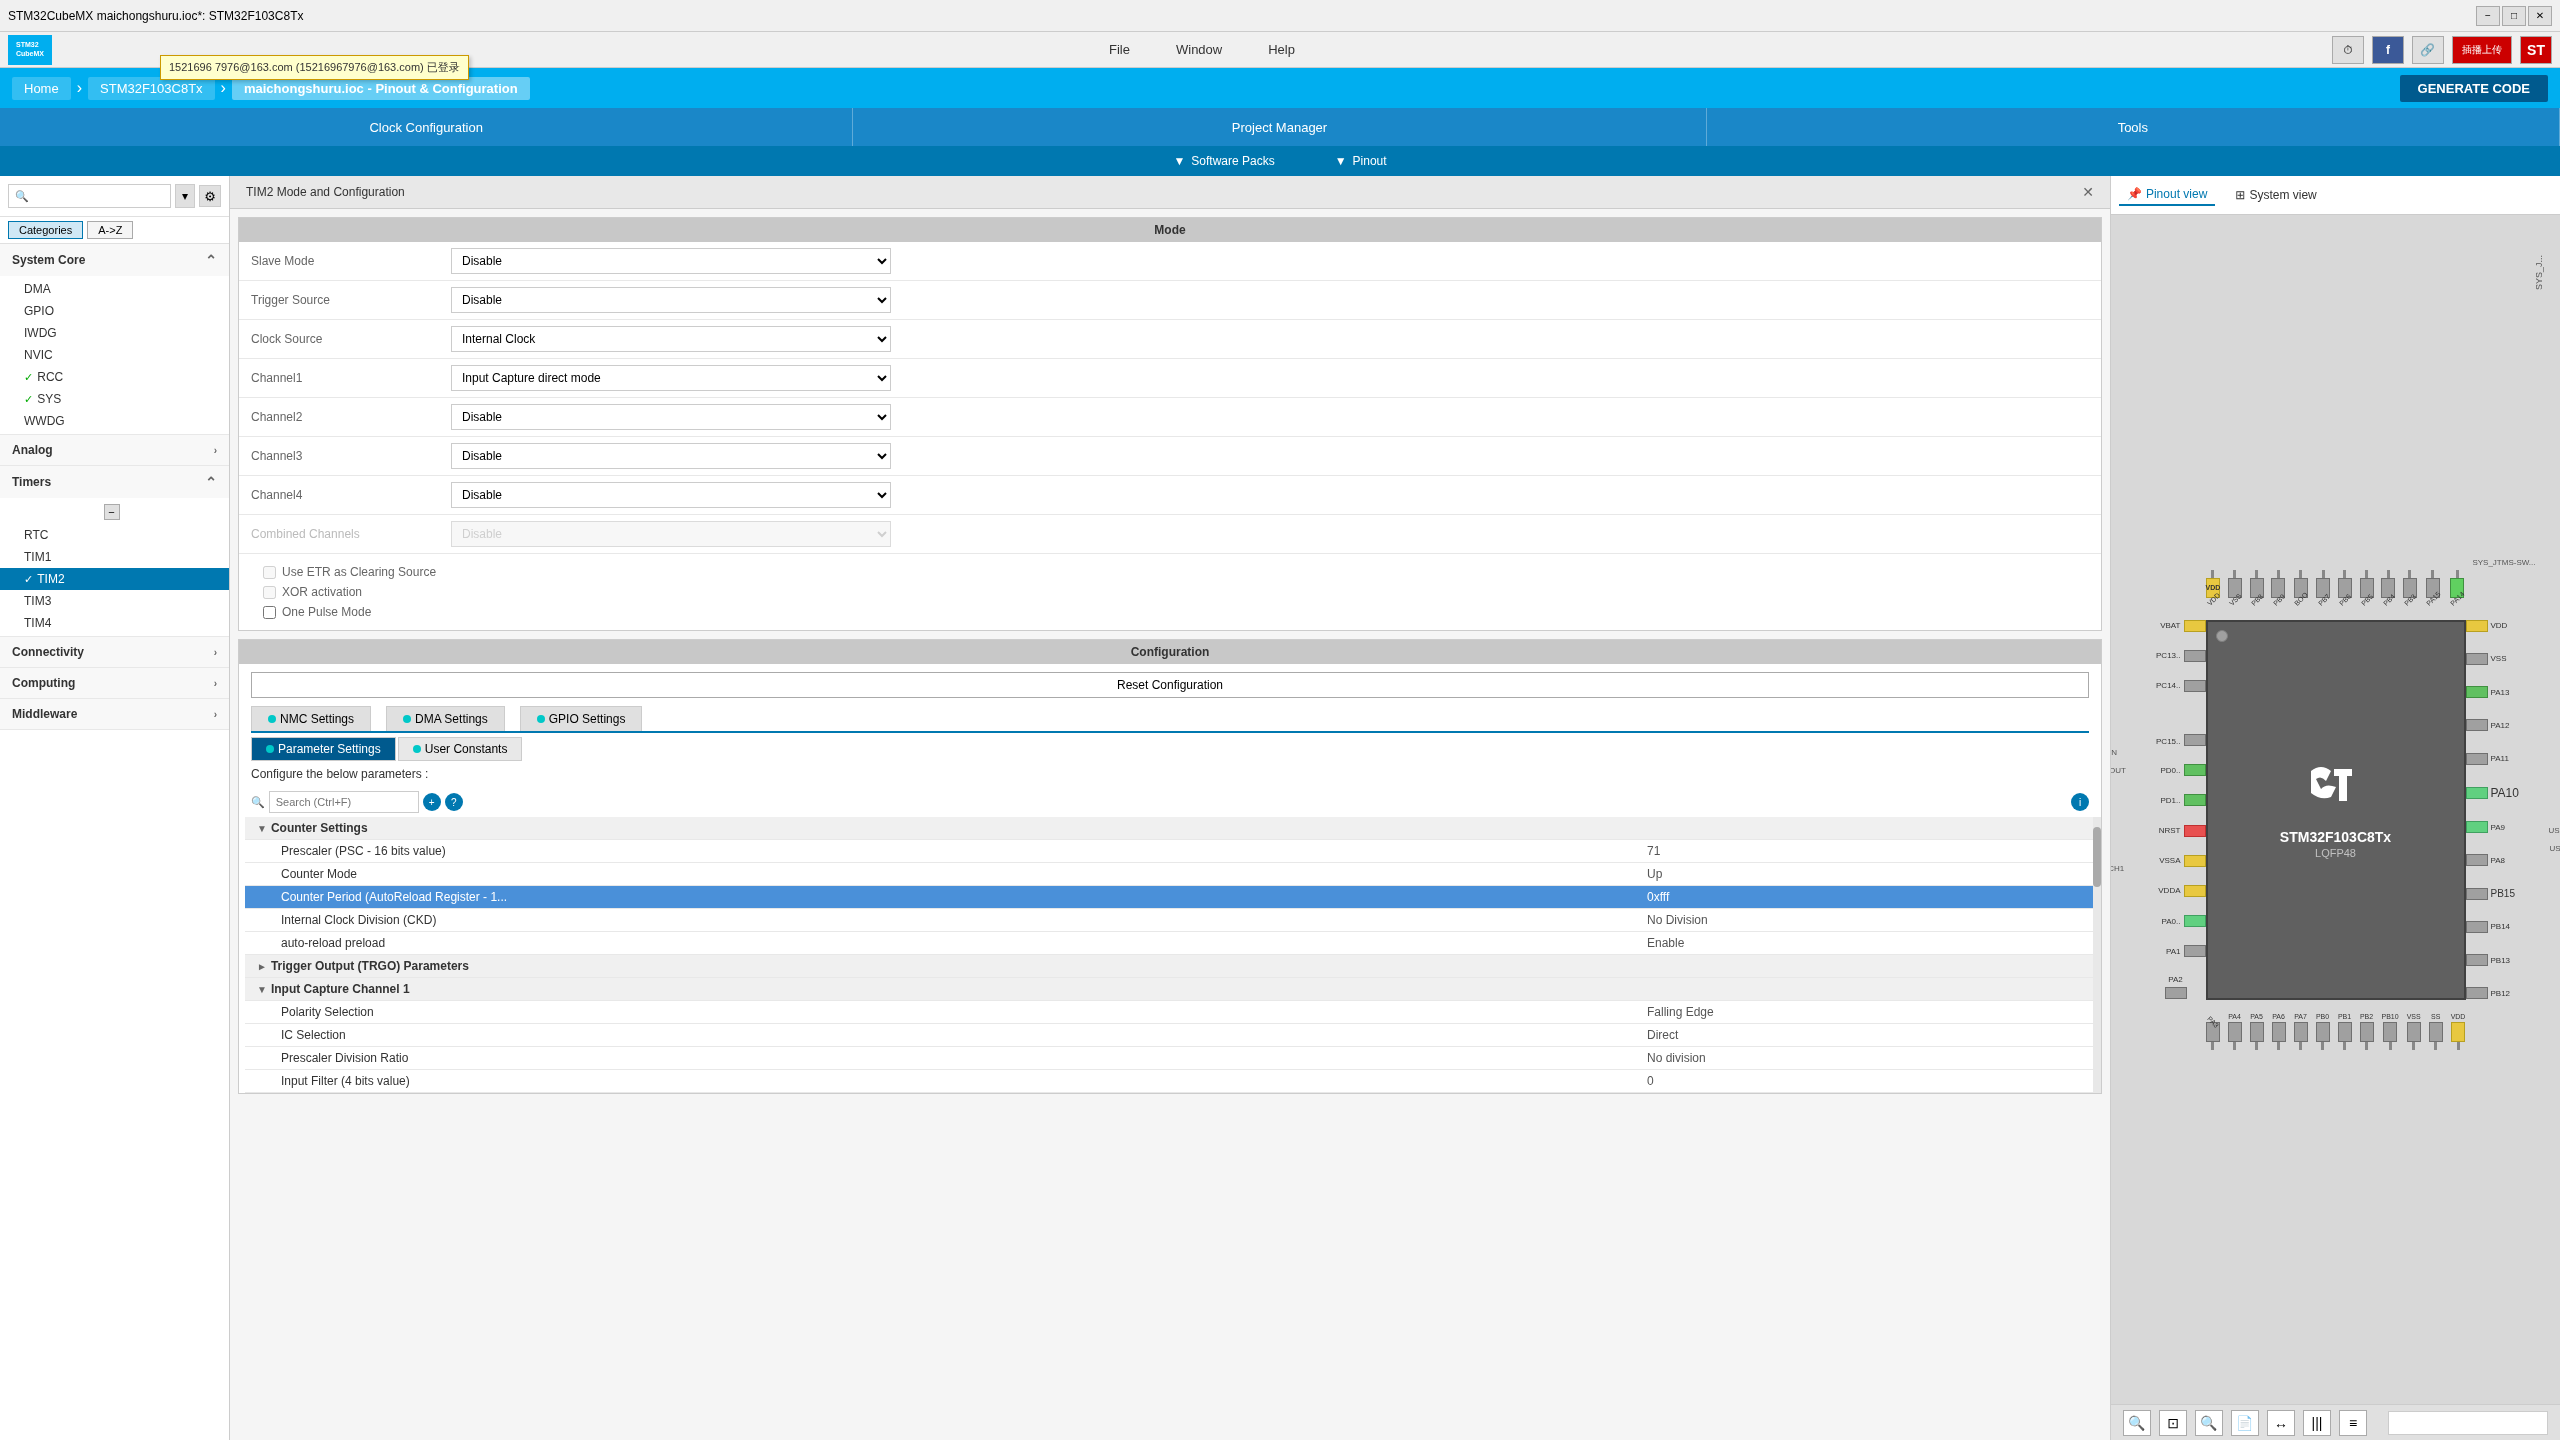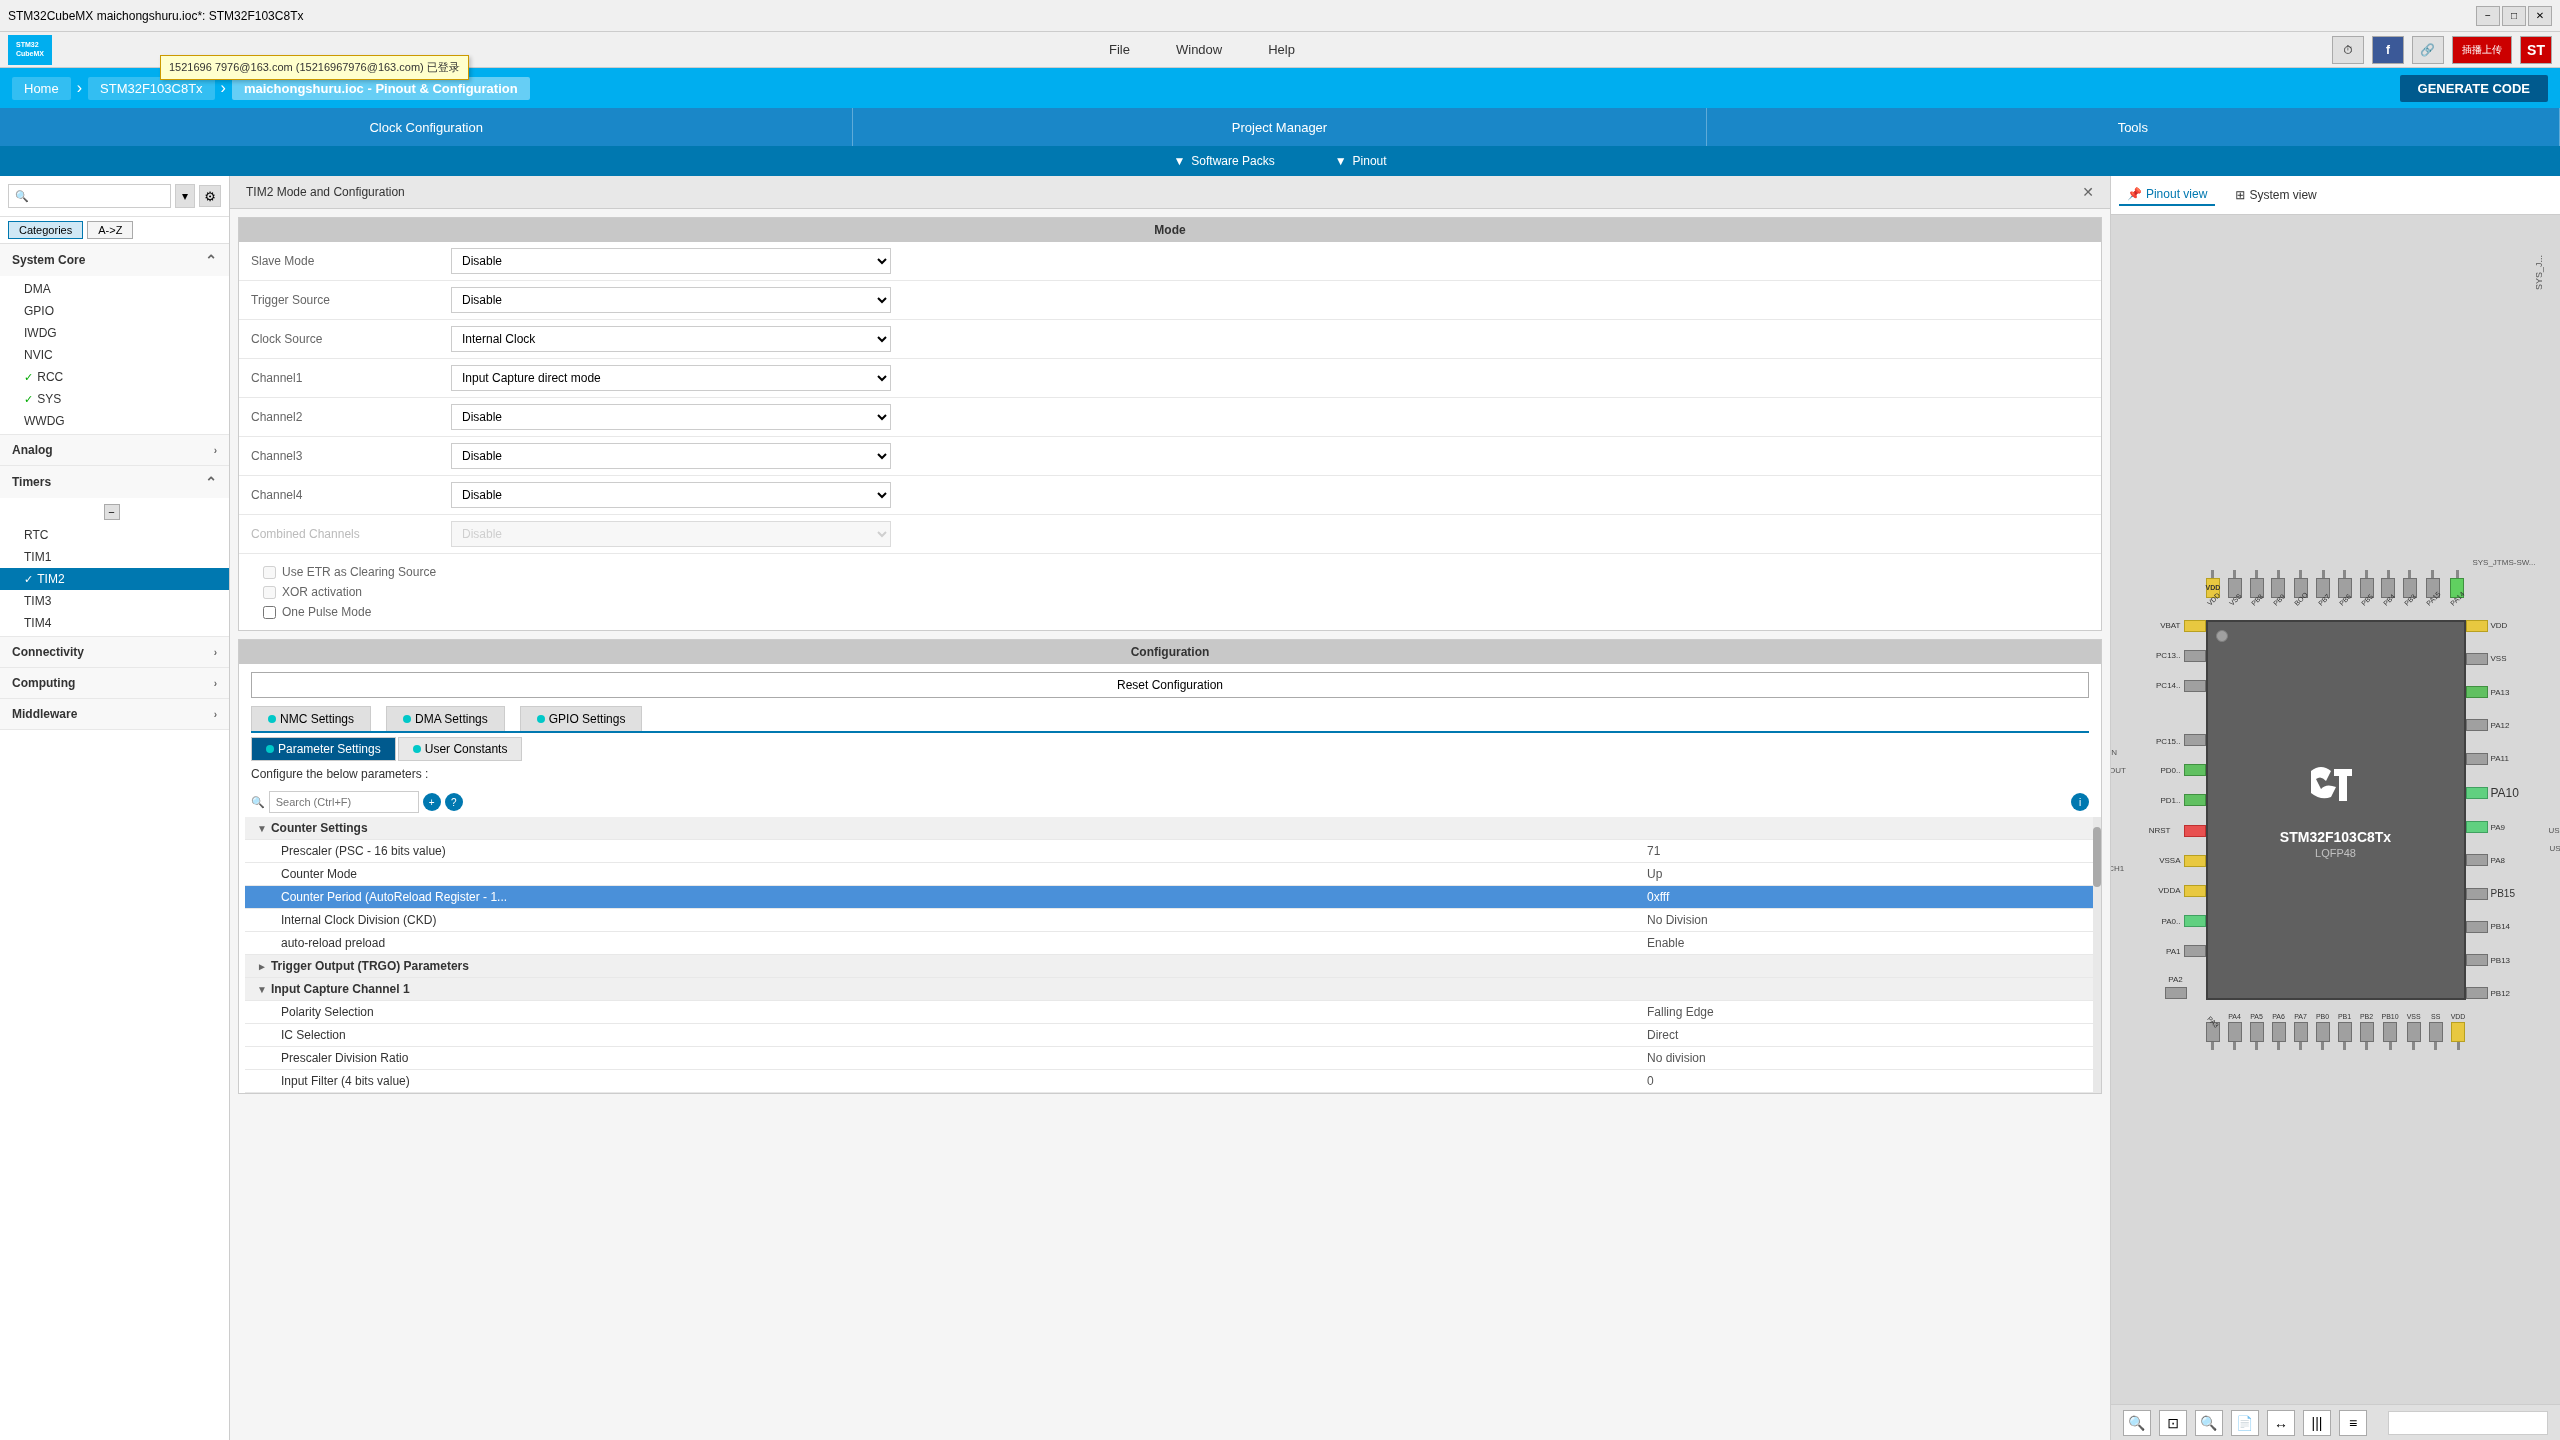--- a/index.html
+++ b/index.html
@@ -786,21 +786,21 @@
             <div style="width:22px;height:12px;background:#a0a0a0;border:1px solid #707070;"></div>
           </div>
           <div style="display:flex;align-items:center;gap:3px;justify-content:flex-end;">
             <span style="font-size:8px;color:#333;">PD0..</span>
             <div style="width:22px;height:12px;background:#60c060;border:1px solid #409040;"></div>
           </div>
           <div style="display:flex;align-items:center;gap:3px;justify-content:flex-end;">
             <span style="font-size:8px;color:#333;">PD1..</span>
             <div style="width:22px;height:12px;background:#60c060;border:1px solid #409040;"></div>
           </div>
-          <div style="display:flex;align-items:center;gap:13px;justify-content:flex-end;text-align:center;">
+          <div style="display:flex;align-items:center;gap:3px;justify-content:flex-end;text-align:center;">
             <span style="font-size:8px;color:#333;">NRST</span>
             <div style="width:22px;height:12px;background:#e85050;border:1px solid #c03030;"></div>
           </div>
           <div style="display:flex;align-items:center;gap:3px;justify-content:flex-end;">
             <span style="font-size:8px;color:#333;">VSSA</span>
             <div style="width:22px;height:12px;background:#e8c840;border:1px solid #b8a020;"></div>
           </div>
           <div style="display:flex;align-items:center;gap:3px;justify-content:flex-end;">
             <span style="font-size:8px;color:#333;">VDDA</span>
             <div style="width:22px;height:12px;background:#e8c840;border:1px solid #b8a020;"></div>

